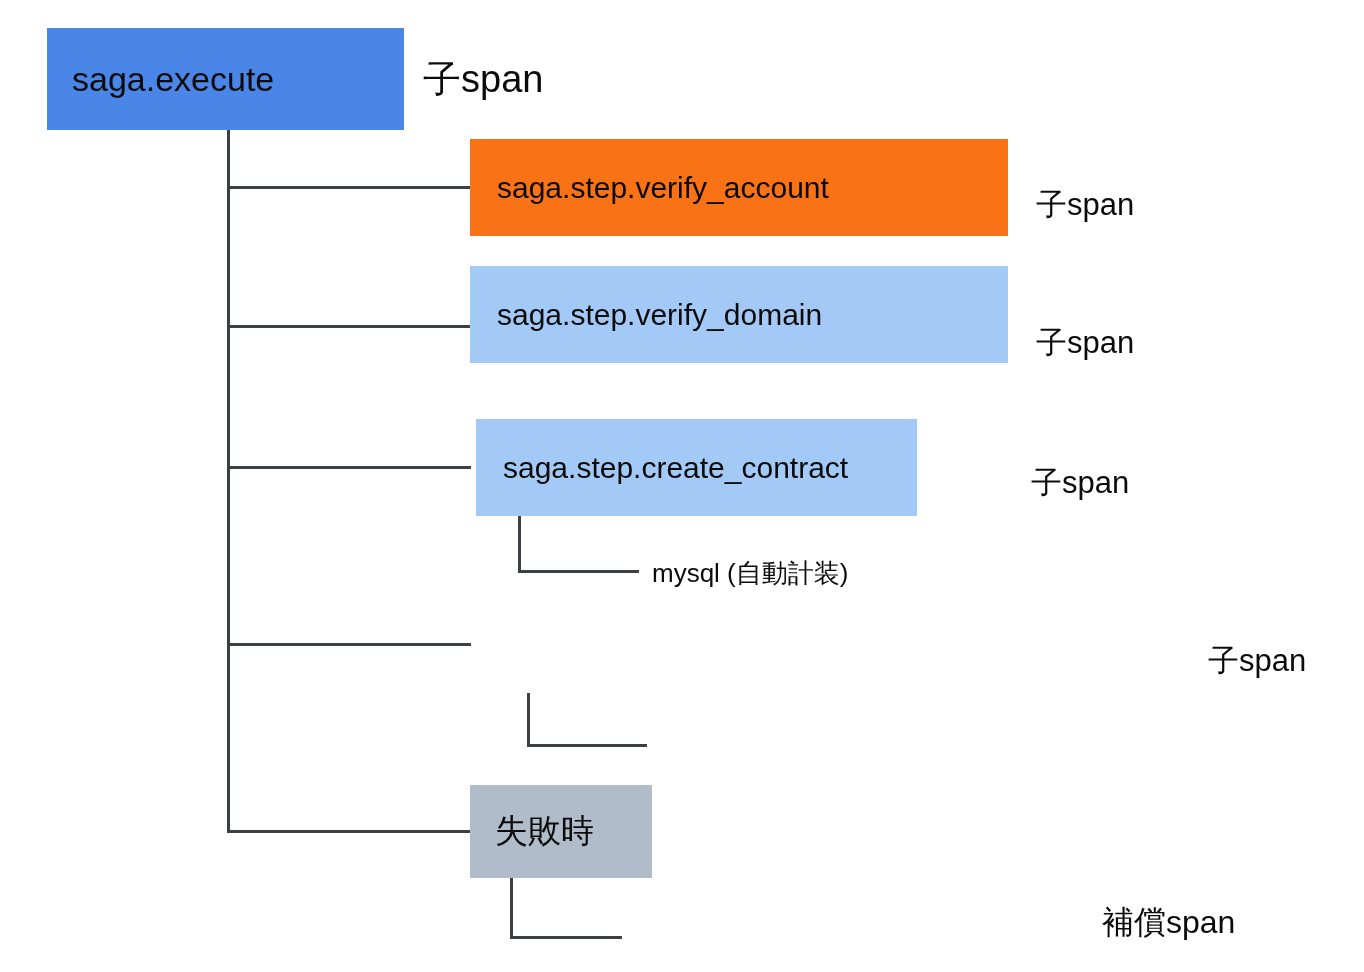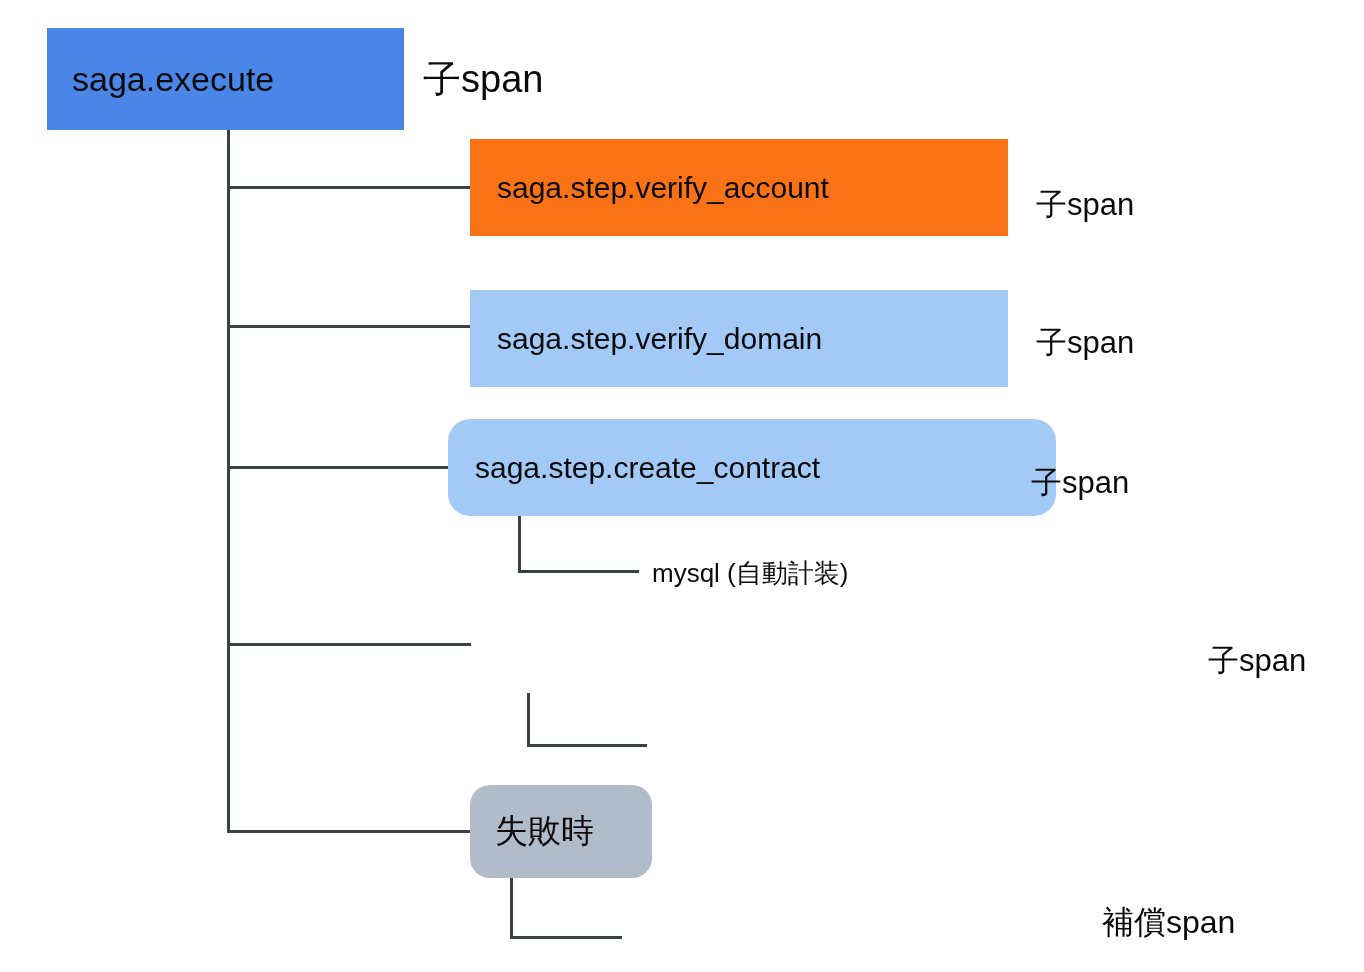--- a/index.html
+++ b/index.html
@@ -26,28 +26,27 @@
   .root-box {
     left: 47px; top: 28px; width: 357px; height: 102px;
     padding-left: 25px;
     font-size: 34px;
   }
   .child-box {
     padding-left: 27px;
     font-size: 30px;
   }
   .child-box-1 { left: 470px; top: 139px; width: 538px; height: 97px; }
-  .child-box-2 { left: 470px; top: 290px; width: 538px; height: 97px; }
-  .child-box-3 { left: 448px; top: 419px; width: 608px; height: 97px; border-radius: 22px; }
+  .child-box-2 { left: 470px; top: 266px; width: 538px; height: 97px; }
+  .child-box-3 { left: 476px; top: 419px; width: 441px; height: 97px; }
   .child-box-4 { left: 470px; top: 596px; width: 710px; height: 97px; }
   .failure-box {
     left: 470px; top: 785px; width: 182px; height: 93px;
     padding-left: 25px;
     font-size: 33px;
-    border-radius: 20px;
   }
   .annotation {
     position: absolute;
     white-space: nowrap;
     color: #0b0b0b;
   }
   .parent-annotation { left: 423px; top: 54px; font-size: 38px; }
   .child-annotation  { font-size: 31px; margin-top: 16px; }
   .child-annotation-1 { left: 1036px; top: 168px; }
   .child-annotation-2 { left: 1036px; top: 306px; }

